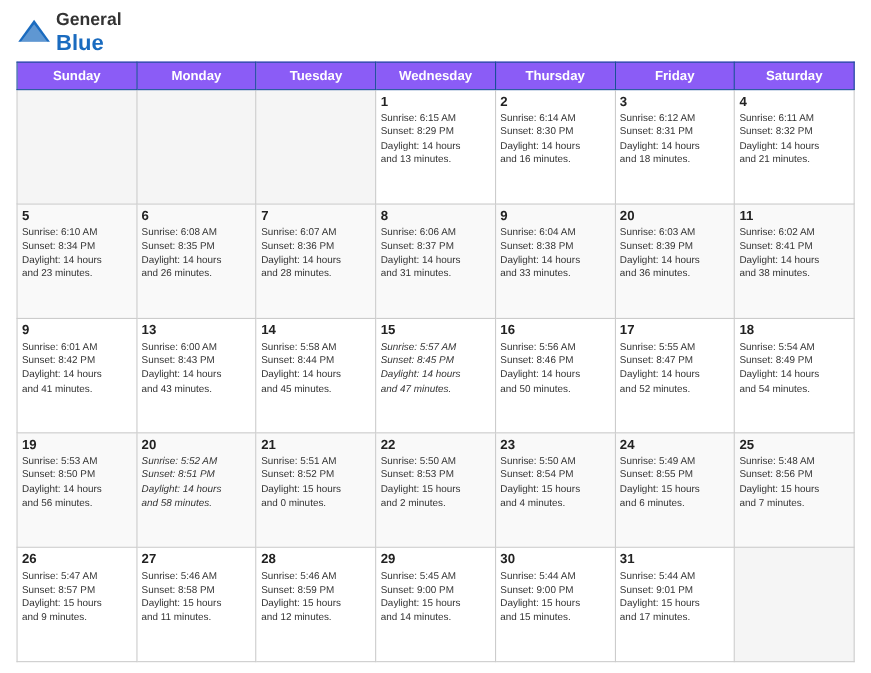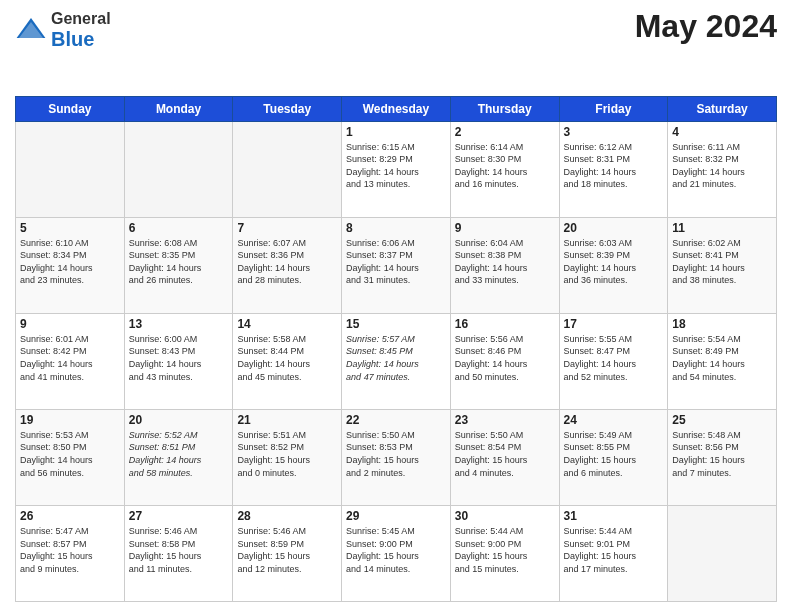--- a/index.html
+++ b/index.html
@@ -9,21 +9,20 @@
       width: 792px;
       height: 612px;
       overflow: hidden;
     }
     .page {
       width: 792px;
       height: 612px;
       padding: 10px 15px 10px 15px;
       display: flex;
       flex-direction: column;
-      gap: 40px;
     }
     .header {
       display: flex;
       justify-content: space-between;
       align-items: flex-start;
       margin-bottom: 6px;
     }
     .logo {
       display: flex;
       align-items: center;
@@ -63,21 +62,21 @@
       margin-top: 2px;
     }
     .calendar {
       flex: 1;
       border: 1px solid #ccc;
       border-collapse: collapse;
       width: 100%;
       table-layout: fixed;
     }
     .calendar th {
-      background-color: #1d4ed8;
+      background-color: #8b5cf6;
       color: #fff;
       font-size: 12px;
       font-weight: bold;
       padding: 5px 4px;
       text-align: center;
       border: 1px solid #1a4d99;
     }
     .calendar td {
       border: 1px solid #ccc;
       vertical-align: top;
@@ -115,21 +114,20 @@
       <svg class="logo-icon" viewBox="0 0 40 40" xmlns="http://www.w3.org/2000/svg">
         <polygon points="20,5 38,30 2,30" fill="#1a6bbf"></polygon>
         <polygon points="20,10 35,30 5,30" fill="#fff" opacity="0.3"></polygon>
       </svg>
       <div class="logo-text">
         <span class="logo-general">General</span>
         <span class="logo-blue">Blue</span>
       </div>
     </div>
     <div class="title-section">
-      <div class="month-year">May 2024</div>
     </div>
   </div>
 
   <table class="calendar">
     <thead>
       <tr>
         <th>Sunday</th>
         <th>Monday</th>
         <th>Tuesday</th>
         <th>Wednesday</th>

